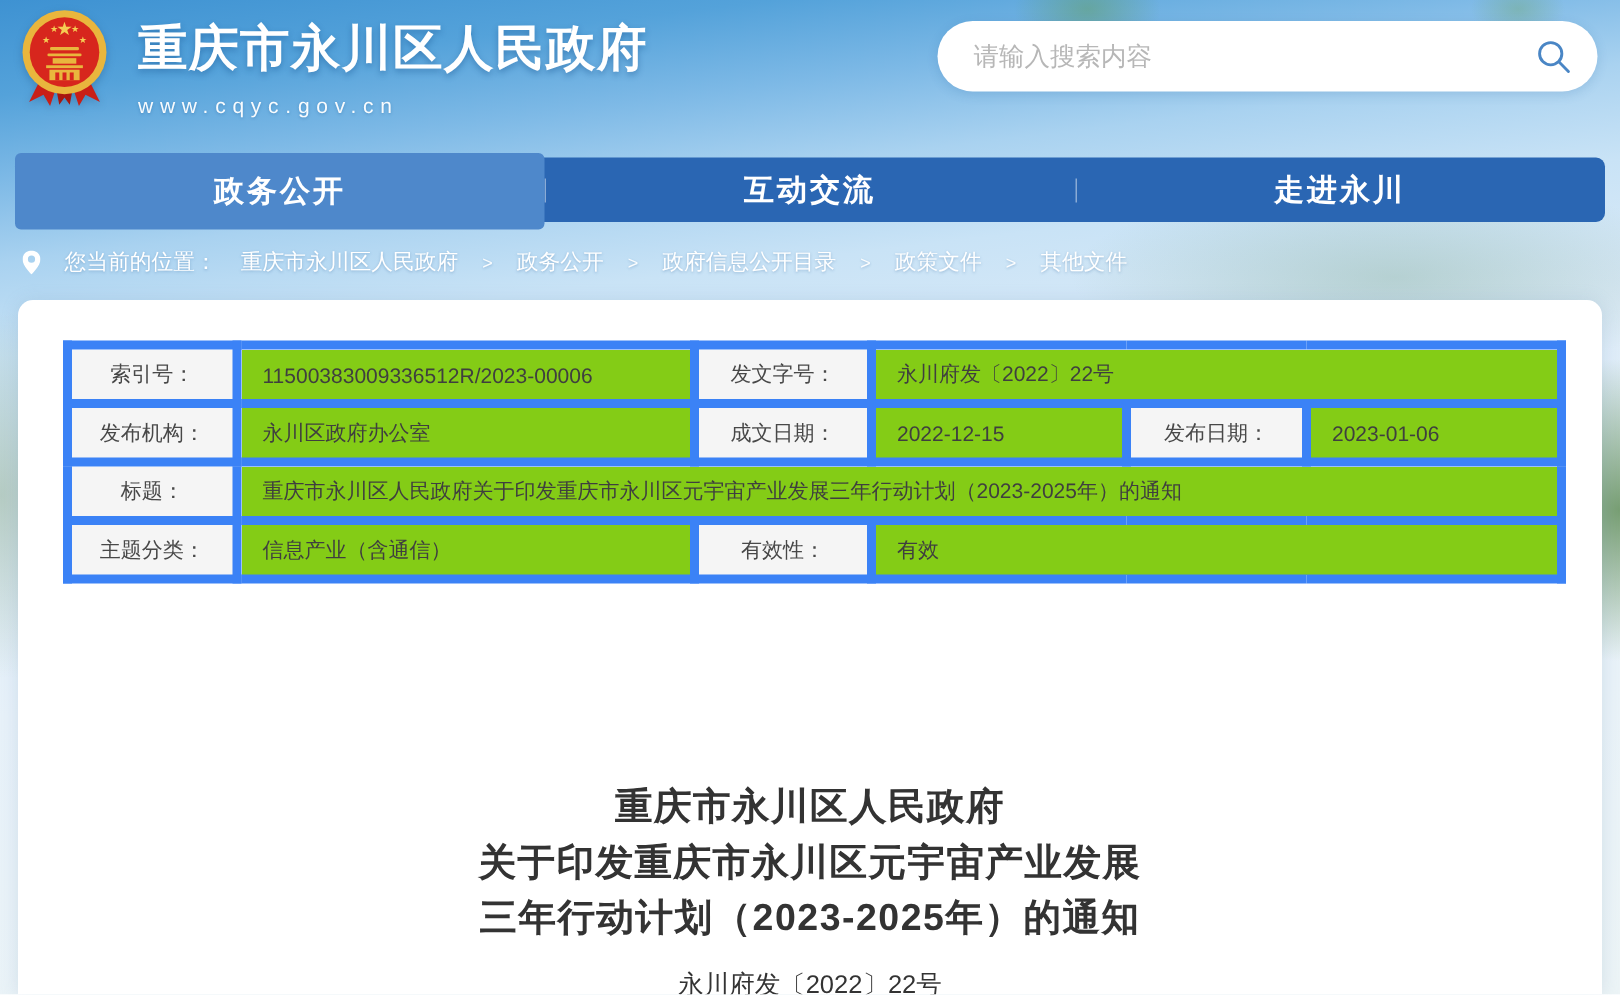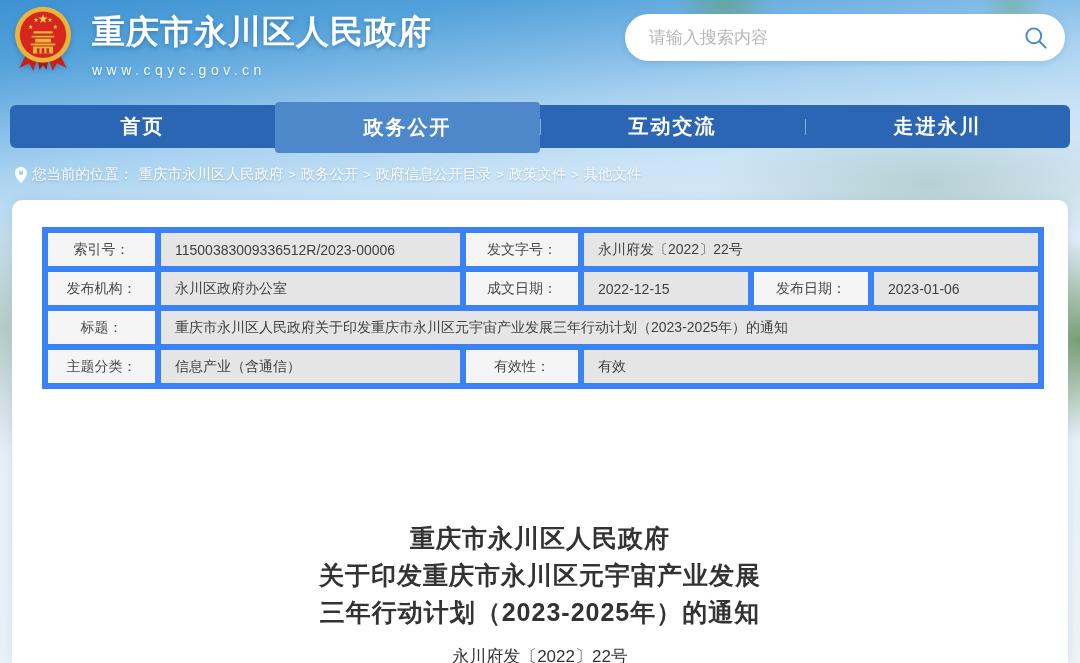--- a/index.html
+++ b/index.html
@@ -40,35 +40,35 @@
   .nav { position:absolute; left:10px; top:105px; width:1060px; height:43px; display:flex;
          background:#2a66b3; border-radius:6px; }
   .nav-item { flex:1; position:relative; display:flex; align-items:center; justify-content:center;
               color:#ffffff; font-size:20px; font-weight:bold; letter-spacing:2px; cursor:pointer; }
   .nav-item:not(:first-child)::before { content:""; position:absolute; left:0; top:50%;
               transform:translateY(-50%); width:1px; height:16px; background:rgba(255,255,255,.45); }
   .nav-item.active { background:#4e88cb; margin:-3px 0 -5px; border-radius:4px; z-index:1; }
   .nav-item.active::before { display:none; }
 
   
-  .breadcrumb { position:absolute; left:15px; top:165px; display:flex; align-items:center; gap:5px;
+  .breadcrumb { position:absolute; left:15px; top:165px; display:flex; align-items:center; gap:16px;
                 color:#ffffff; font-size:14.5px; text-shadow:0 1px 2px rgba(60,110,160,.4); white-space:nowrap; }
   .breadcrumb a { color:#ffffff; text-decoration:none; cursor:pointer; }
   .breadcrumb .sep { font-size:12px; opacity:.95; }
   .pin { display:inline-flex; width:12px; height:16px; }
 
   
   .card { position:absolute; left:12px; top:200px; width:1056px; height:463px; background:#ffffff;
           border-radius:10px 10px 0 0; box-shadow:0 1px 12px rgba(110,145,180,.20); }
 
   table.meta { position:absolute; left:30px; top:27px; width:996px; border-collapse:collapse;
                table-layout:fixed; font-size:14px; color:#3f3f3f; }
   table.meta td { border:6px solid #3b82f6; height:39px; vertical-align:middle; overflow:hidden; white-space:nowrap; }
   td.lbl { background:#f5f5f5; text-align:center; color:#484848; }
-  td.val { padding:0 14px; text-align:left; background:#e5e5e5; }
+  td.val { padding:0 14px; text-align:left; background:#84cc16; }
 
   .doc-head { position:absolute; left:0; top:320px; width:100%; text-align:center; color:#333333; }
   .doc-title div { font-size:25px; font-weight:bold; line-height:37px; letter-spacing:1px; }
   .doc-number { margin-top:14px; font-size:17px; color:#333333; }
 </style>
 </head>
 <body>
 
 <div class="stage">
   <div class="bg"></div>
@@ -109,23 +109,20 @@
       <span class="search-ic">
         <svg width="27" height="27" viewBox="0 0 24 24" fill="none" stroke="#4a86c5" stroke-width="1.7" stroke-linecap="round">
           <circle cx="10.5" cy="10.5" r="6.6"></circle>
           <line x1="15.6" y1="15.6" x2="21" y2="21"></line>
         </svg>
       </span>
     </div>
   </header>
 
   <nav class="nav">
-    <div class="nav-item">
-      <span>首页</span>
-    </div>
     <div class="nav-item active">
       <span>政务公开</span>
     </div>
     <div class="nav-item">
       <span>互动交流</span>
     </div>
     <div class="nav-item">
       <span>走进永川</span>
     </div>
   </nav>

